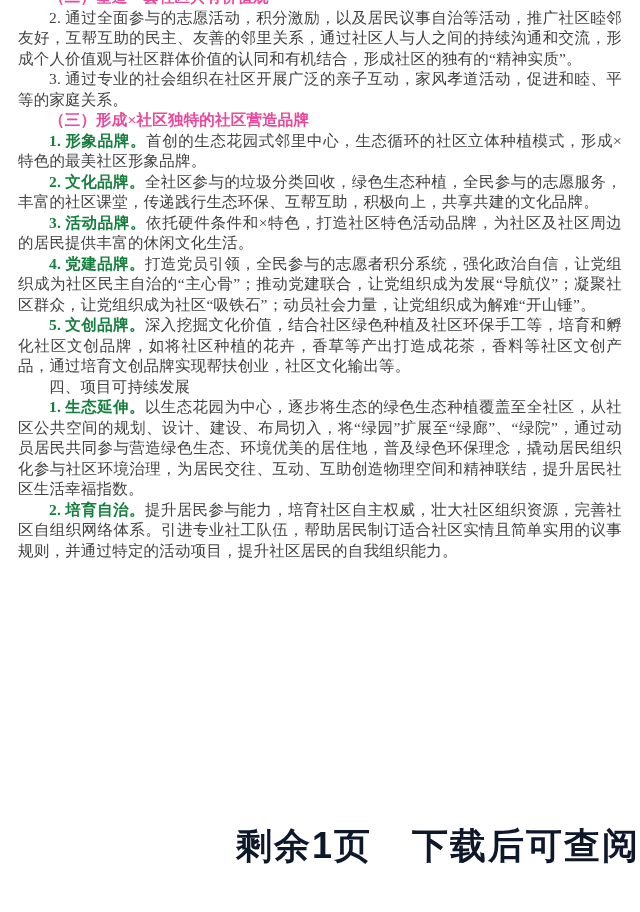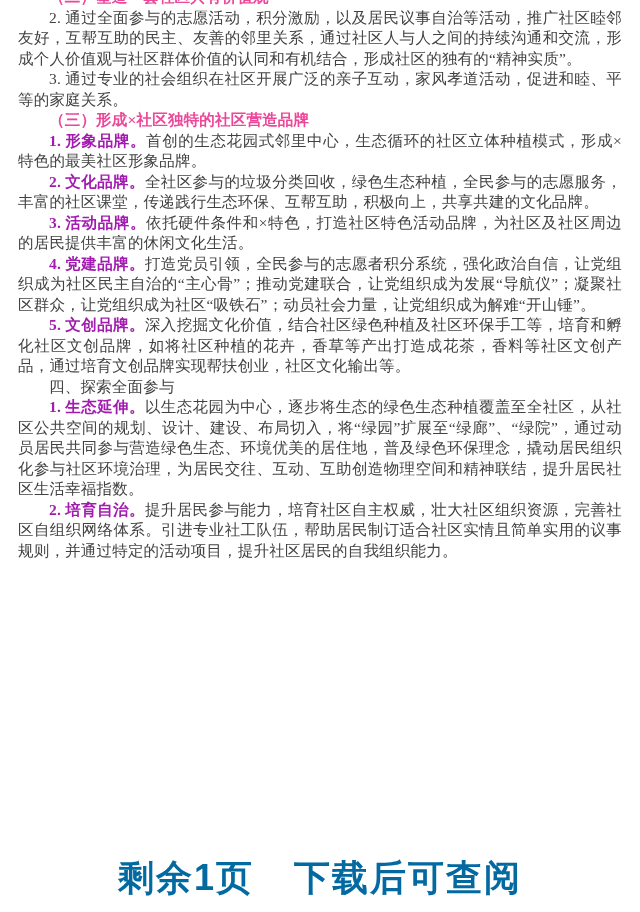--- a/index.html
+++ b/index.html
@@ -34,33 +34,33 @@
   .doc-body p {
     margin: 0;
     text-indent: 2em;
   }
   .doc-body p.heading {
     font-weight: bold;
     color: #ec4899;
   }
   .doc-body .lead {
     font-weight: bold;
-    color: #a21caf;
+    color: #15803d;
   }
   .preview-footer {
     position: absolute;
-    top: 856px;
+    top: 824px;
     left: 0;
     width: 100%;
-    text-align: center;
+    text-align: right;
     font-family: "Liberation Sans", sans-serif;
     font-weight: bold;
     font-size: 36px;
     line-height: 44px;
-    color: #0369a1;
+    color: #0f172a;
     letter-spacing: 2px;
     white-space: nowrap;
   }
   .preview-footer .gap {
     display: inline-block;
     width: 40px;
   }
 </style>
 </head>
 <body>
@@ -69,21 +69,21 @@
   <div class="doc-body">
       <p class="heading">（二）塑造一套社区共有价值观</p>
       <p class="para">2. 通过全面参与的志愿活动，积分激励，以及居民议事自治等活动，推广社区睦邻友好，互帮互助的民主、友善的邻里关系，通过社区人与人之间的持续沟通和交流，形成个人价值观与社区群体价值的认同和有机结合，形成社区的独有的“精神实质”。</p>
       <p class="para">3. 通过专业的社会组织在社区开展广泛的亲子互动，家风孝道活动，促进和睦、平等的家庭关系。</p>
       <p class="heading">（三）形成×社区独特的社区营造品牌</p>
       <p class="para"><span class="lead">1. 形象品牌。</span>首创的生态花园式邻里中心，生态循环的社区立体种植模式，形成×特色的最美社区形象品牌。</p>
       <p class="para"><span class="lead">2. 文化品牌。</span>全社区参与的垃圾分类回收，绿色生态种植，全民参与的志愿服务，丰富的社区课堂，传递践行生态环保、互帮互助，积极向上，共享共建的文化品牌。</p>
       <p class="para"><span class="lead">3. 活动品牌。</span>依托硬件条件和×特色，打造社区特色活动品牌，为社区及社区周边的居民提供丰富的休闲文化生活。</p>
       <p class="para"><span class="lead">4. 党建品牌。</span>打造党员引领，全民参与的志愿者积分系统，强化政治自信，让党组织成为社区民主自治的“主心骨”；推动党建联合，让党组织成为发展“导航仪”；凝聚社区群众，让党组织成为社区“吸铁石”；动员社会力量，让党组织成为解难“开山锤”。</p>
       <p class="para"><span class="lead">5. 文创品牌。</span>深入挖掘文化价值，结合社区绿色种植及社区环保手工等，培育和孵化社区文创品牌，如将社区种植的花卉，香草等产出打造成花茶，香料等社区文创产品，通过培育文创品牌实现帮扶创业，社区文化输出等。</p>
-      <p class="para">四、探索全面参与</p>
+      <p class="para">四、项目可持续发展</p>
       <p class="para"><span class="lead">1. 生态延伸。</span>以生态花园为中心，逐步将生态的绿色生态种植覆盖至全社区，从社区公共空间的规划、设计、建设、布局切入，将“绿园”扩展至“绿廊”、“绿院”，通过动员居民共同参与营造绿色生态、环境优美的居住地，普及绿色环保理念，撬动居民组织化参与社区环境治理，为居民交往、互动、互助创造物理空间和精神联结，提升居民社区生活幸福指数。</p>
       <p class="para"><span class="lead">2. 培育自治。</span>提升居民参与能力，培育社区自主权威，壮大社区组织资源，完善社区自组织网络体系。引进专业社工队伍，帮助居民制订适合社区实情且简单实用的议事规则，并通过特定的活动项目，提升社区居民的自我组织能力。</p>
     </div>
 
   <div class="preview-footer">
     <span>剩余1页</span><span class="gap"></span><span>下载后可查阅</span>
   </div>
 </div>
 
 </body></html>

